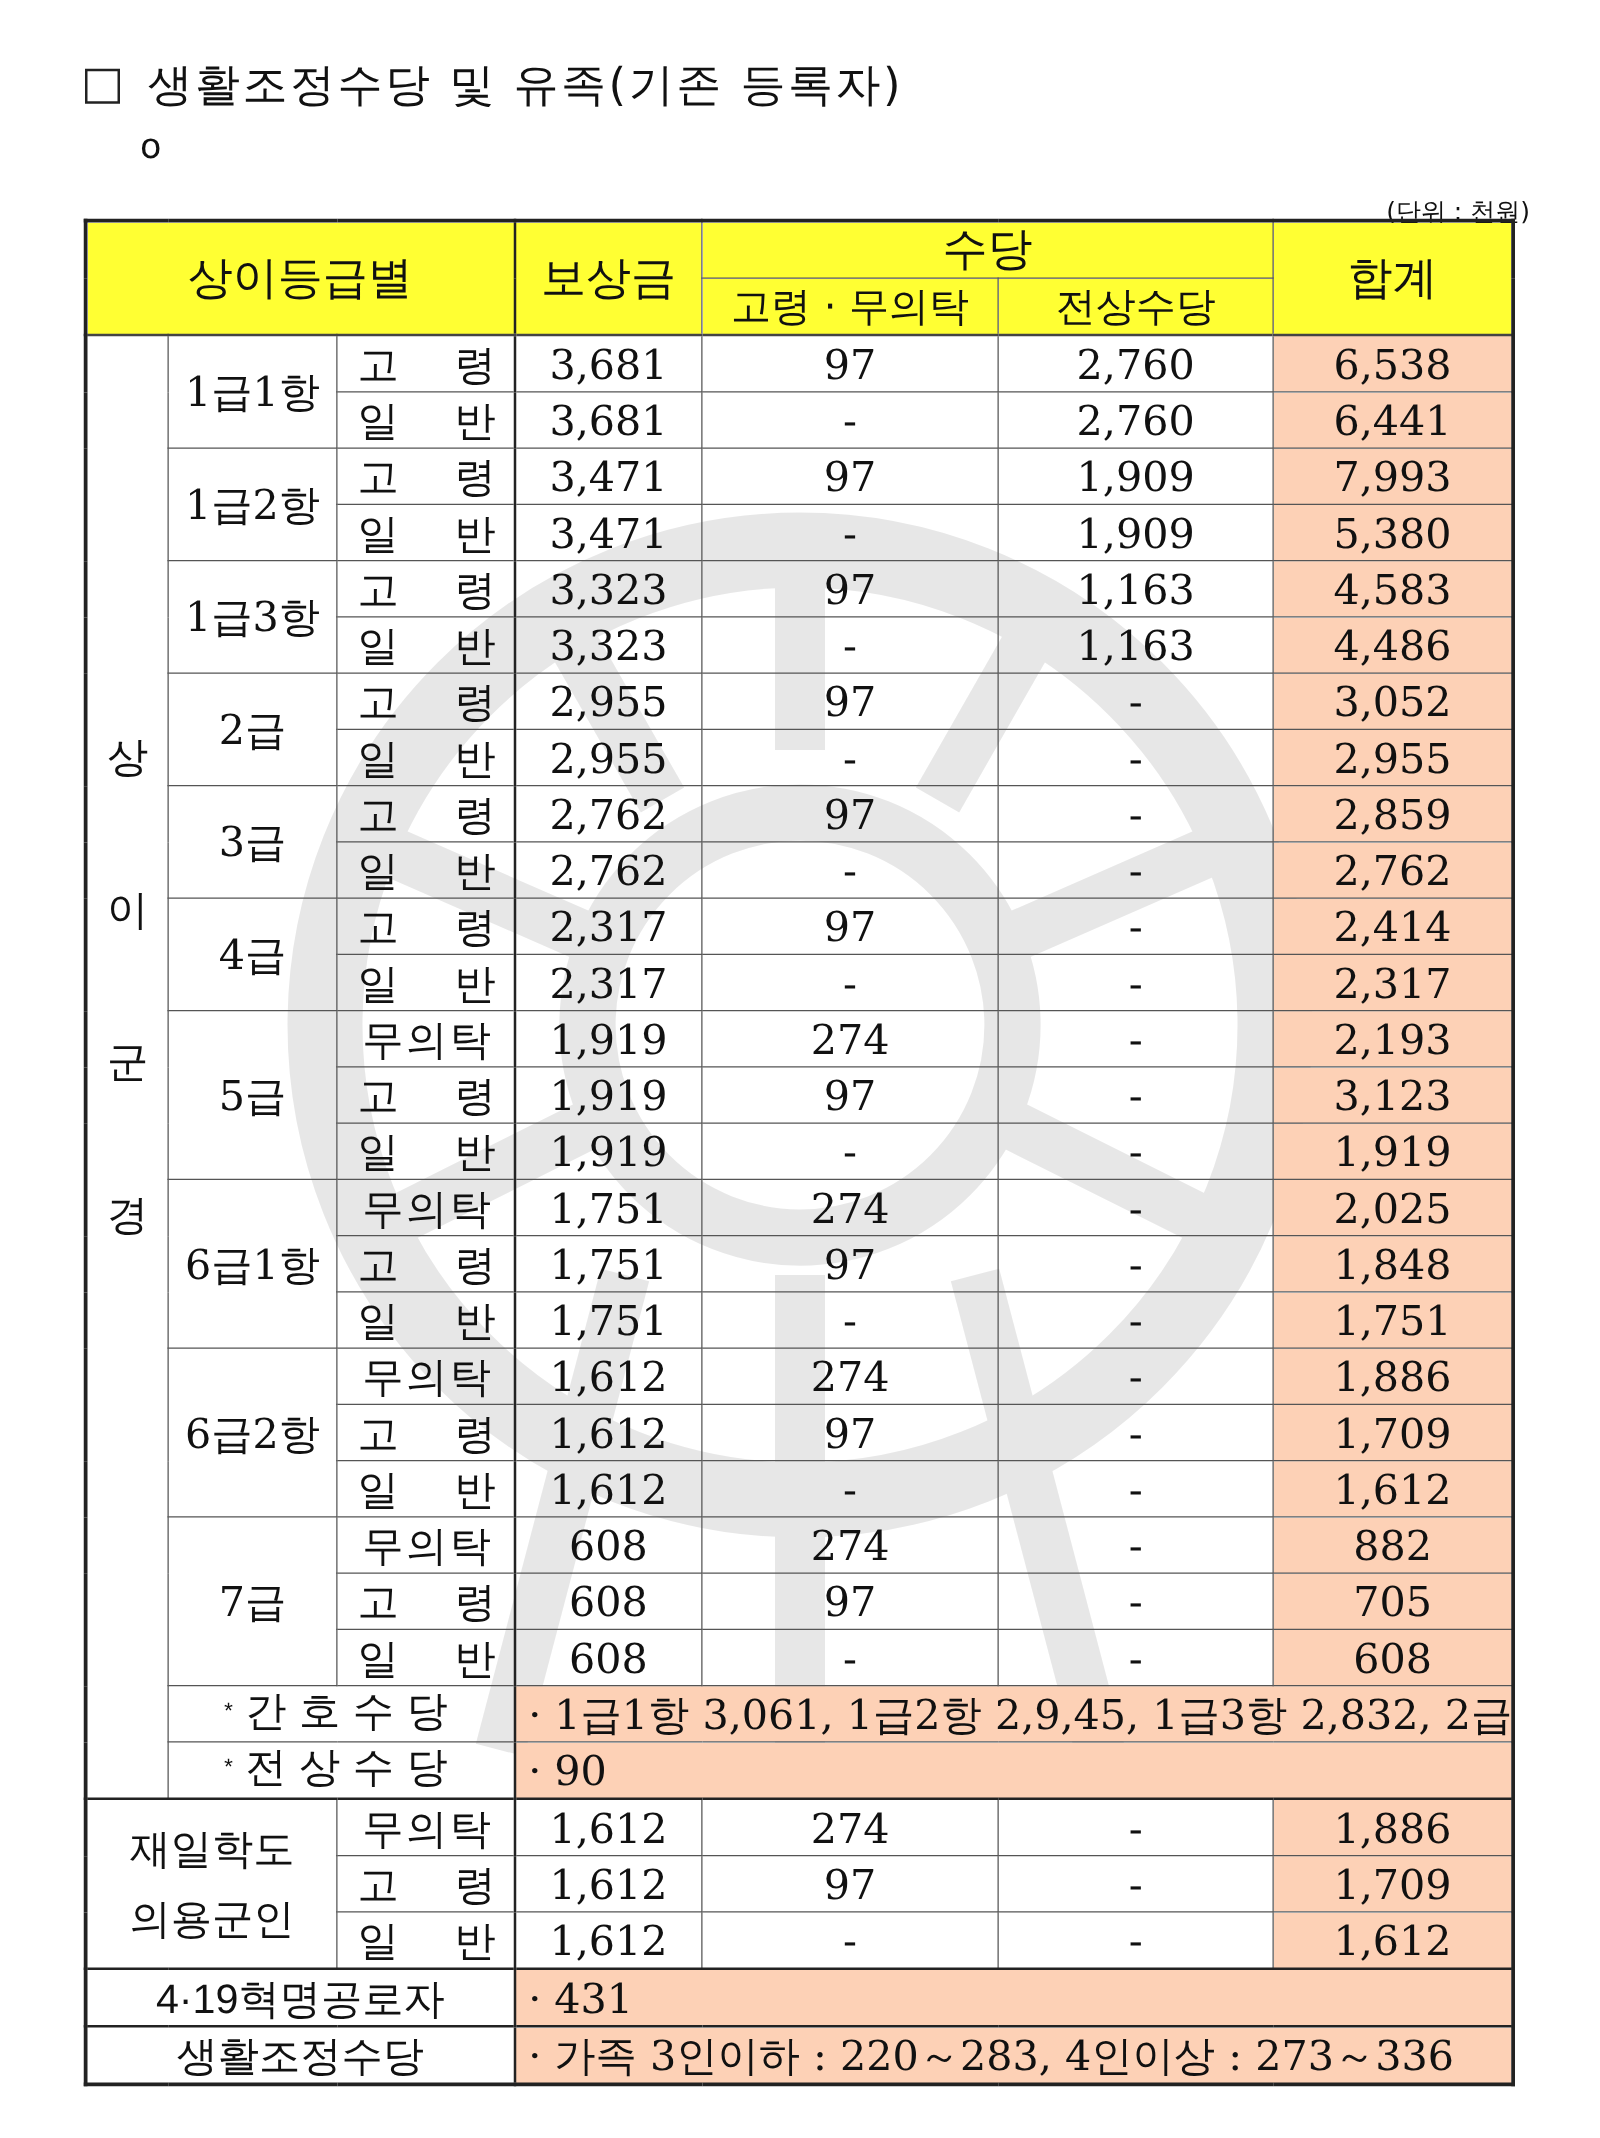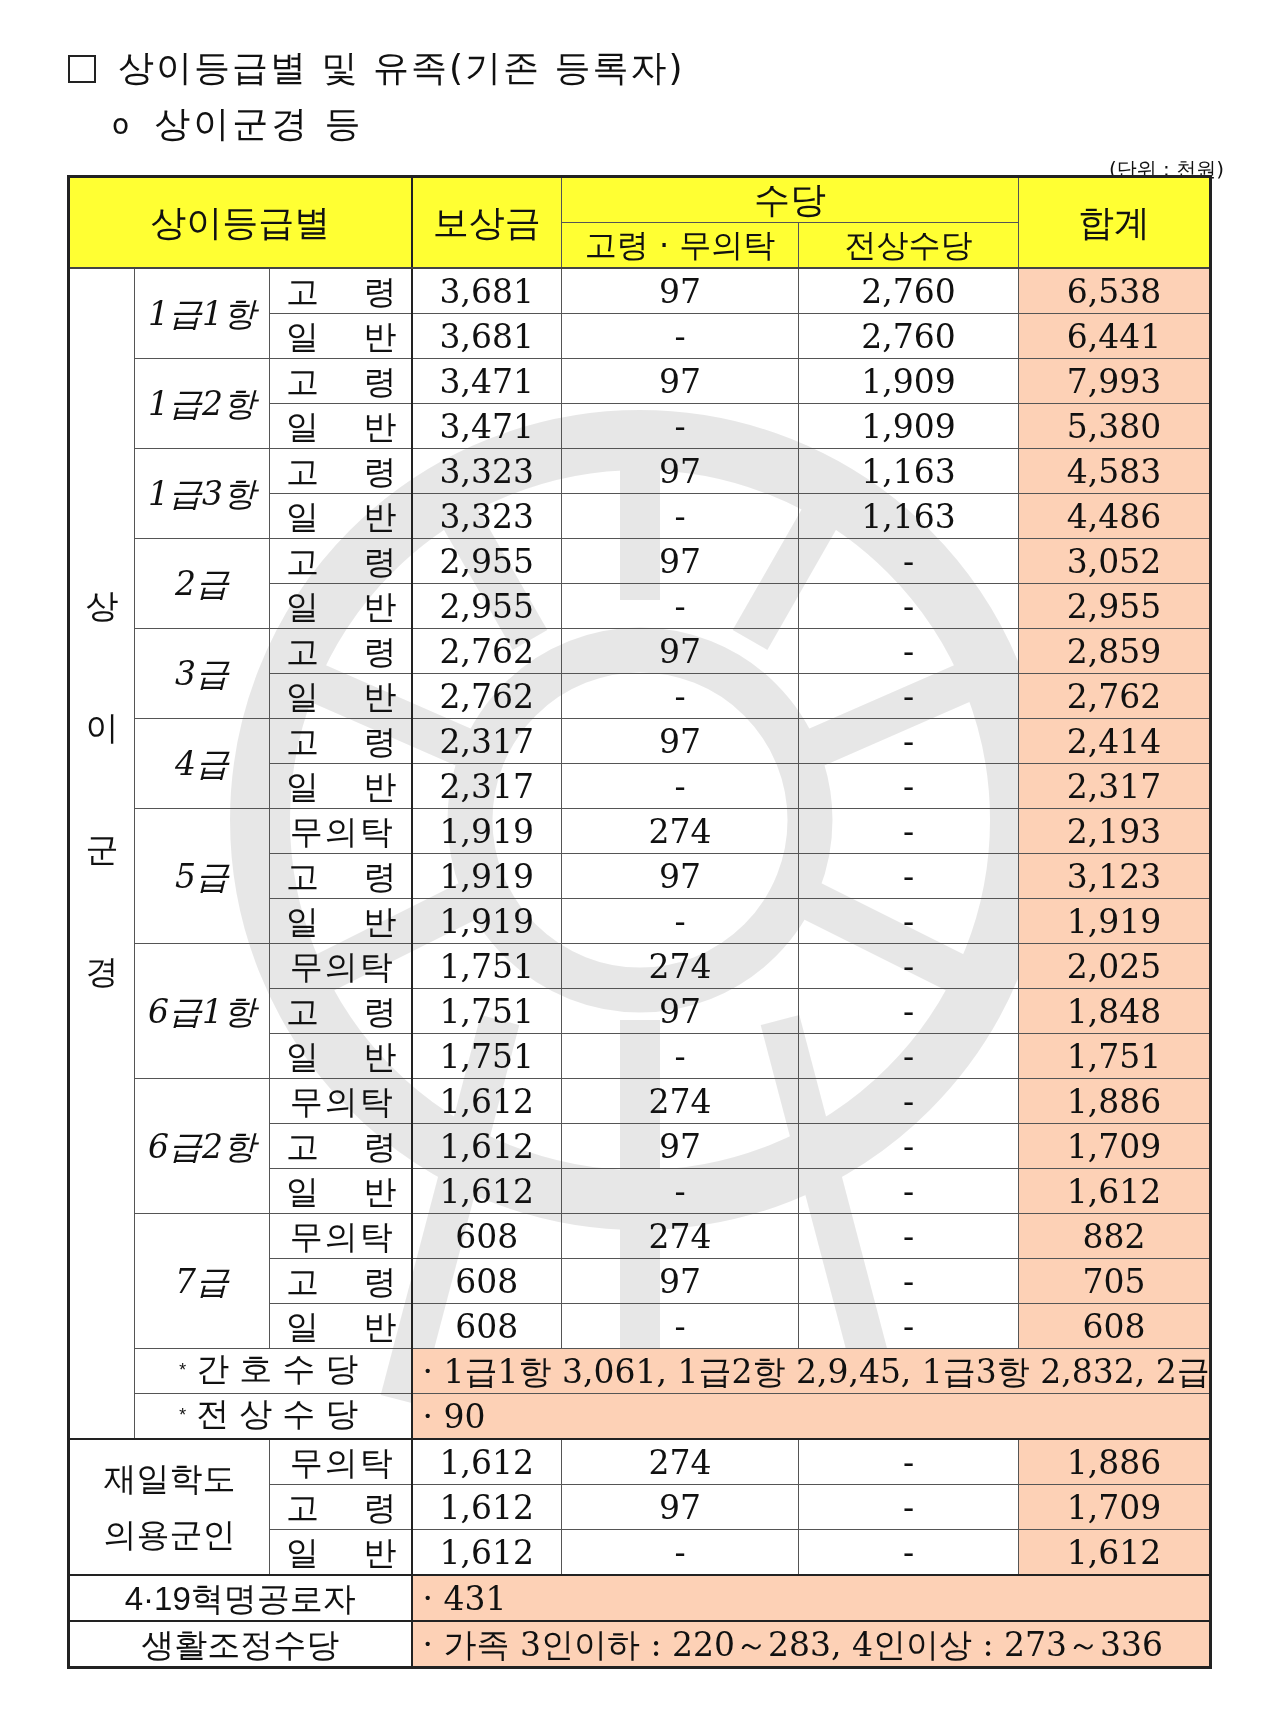--- a/index.html
+++ b/index.html
@@ -19,38 +19,37 @@
   table.main th { background:#ffff33; font-family:"DejaVu Sans","Liberation Sans",sans-serif; font-size:36px; }
   table.main { border:3px solid #222; }
   .hdr-row1 th { height:48px; }
   .hdr-row2 th { height:46px; font-size:32px !important; }
   .thick-left { border-left:2.5px solid #222 !important; }
   .thick-top td { border-top:2.5px solid #222 !important; }
   .hdr-bottom th { border-bottom:2.5px solid #444 !important; }
   .sum { background:#fdd1b6; }
   .note { background:#fdd1b6; text-align:left !important; padding-left:10px !important; }
   .vert { font-family:"DejaVu Sans","Liberation Sans",sans-serif; font-size:32px; line-height:2.6; }
-  .grade { font-size:33px;font-style:italic; }
+  .grade { font-size:33px; }
   .sub { font-size:33px; letter-spacing:0; }
   .sub-spread { display:flex; justify-content:space-between; padding:0 14px 0 16px; }
   .label-left { font-family:Liberation Sans, sans-serif; font-size:32px; }
   .star-label { font-family:Liberation Mono, monospace; font-size:32px; letter-spacing:10px; }
   .star { font-size:18px; letter-spacing:0; vertical-align:middle; }
   .watermark { position:absolute; left:200px; top:300px; width:880px; height:1200px; pointer-events:none; opacity:0.09; }
 </style>
 </head>
 <body>
 
 <div class="title">
   <span class="checkbox"></span>
-  <span>상이등급별 및 유족(기존 등록자)</span>
+  <span>생활조정수당 및 유족(기존 등록자)</span>
 </div>
 <div class="subtitle">
   <span class="bullet-o">o</span>
-  <span>상이군경 등</span>
 </div>
 <div class="unit">(단위 : 천원)</div>
 
 <svg class="watermark" viewBox="0 0 880 1200">
   <circle cx="440" cy="520" r="380" fill="none" stroke="#000" stroke-width="60"></circle>
   <circle cx="440" cy="520" r="170" fill="none" stroke="#000" stroke-width="45"></circle>
   <g stroke="#000" stroke-width="40">
     <line x1="440" y1="140" x2="440" y2="300"></line>
       <line x1="250" y1="200" x2="330" y2="340"></line>
     <line x1="630" y1="200" x2="550" y2="340"></line>

